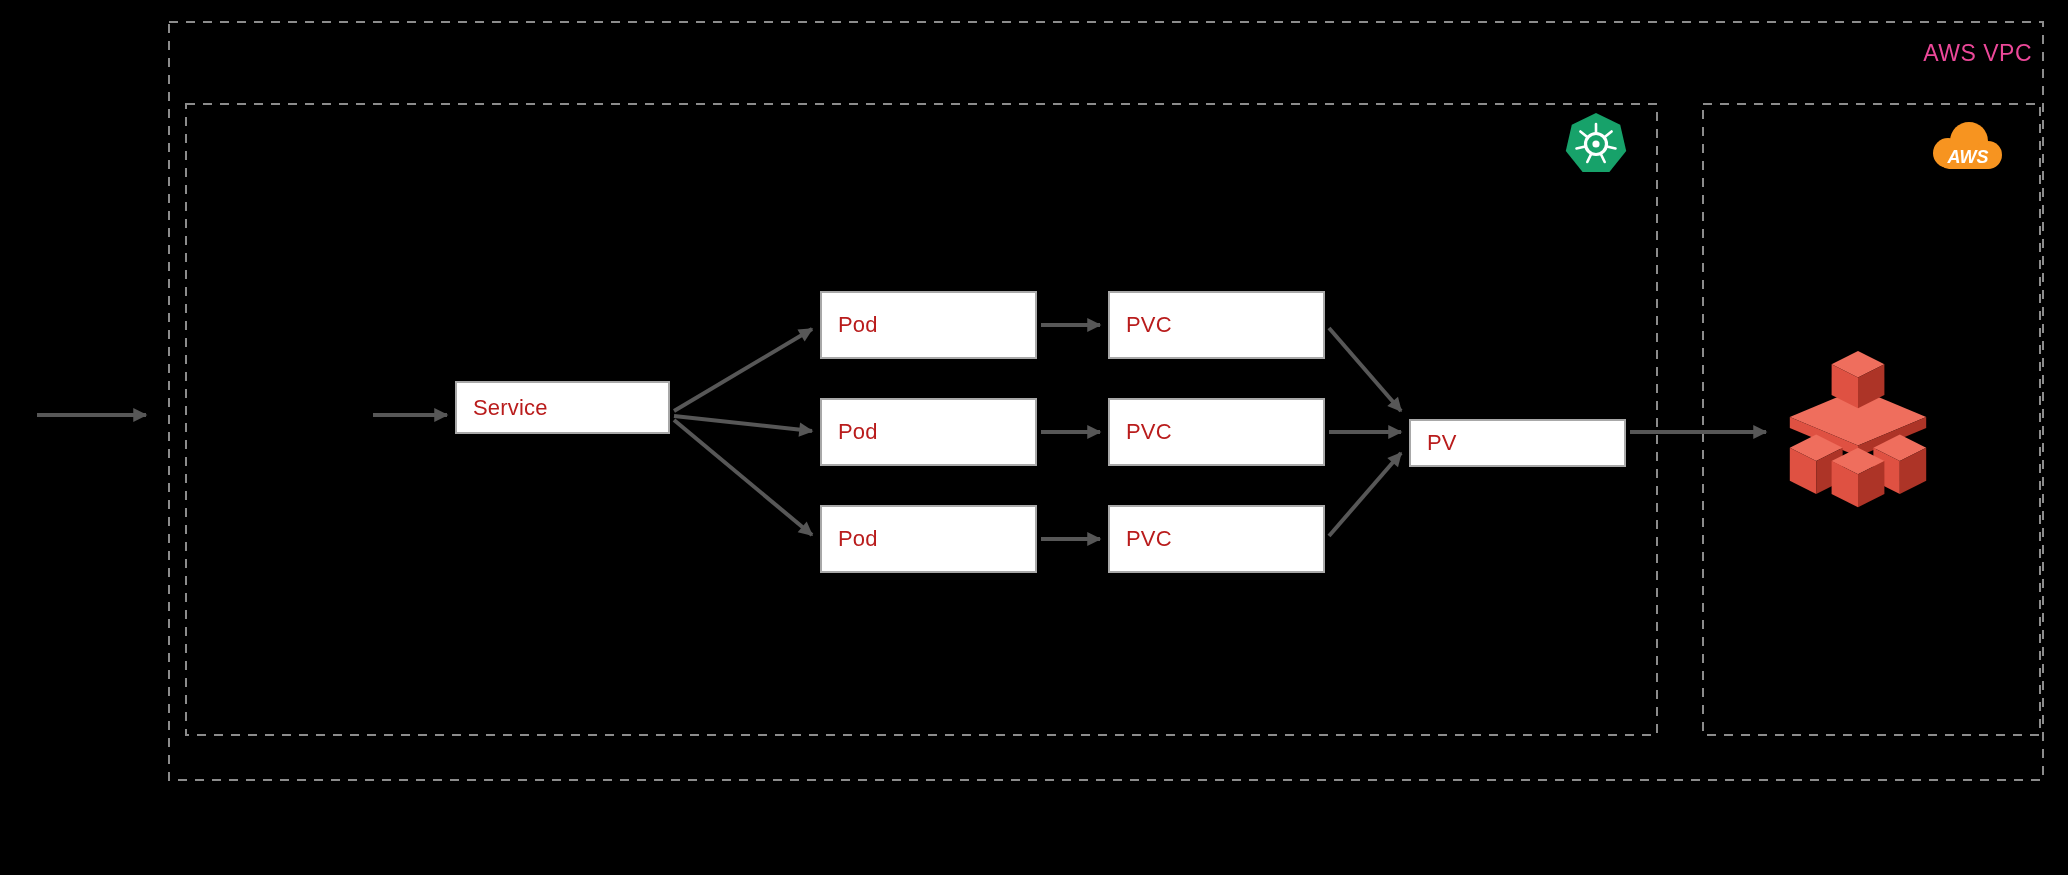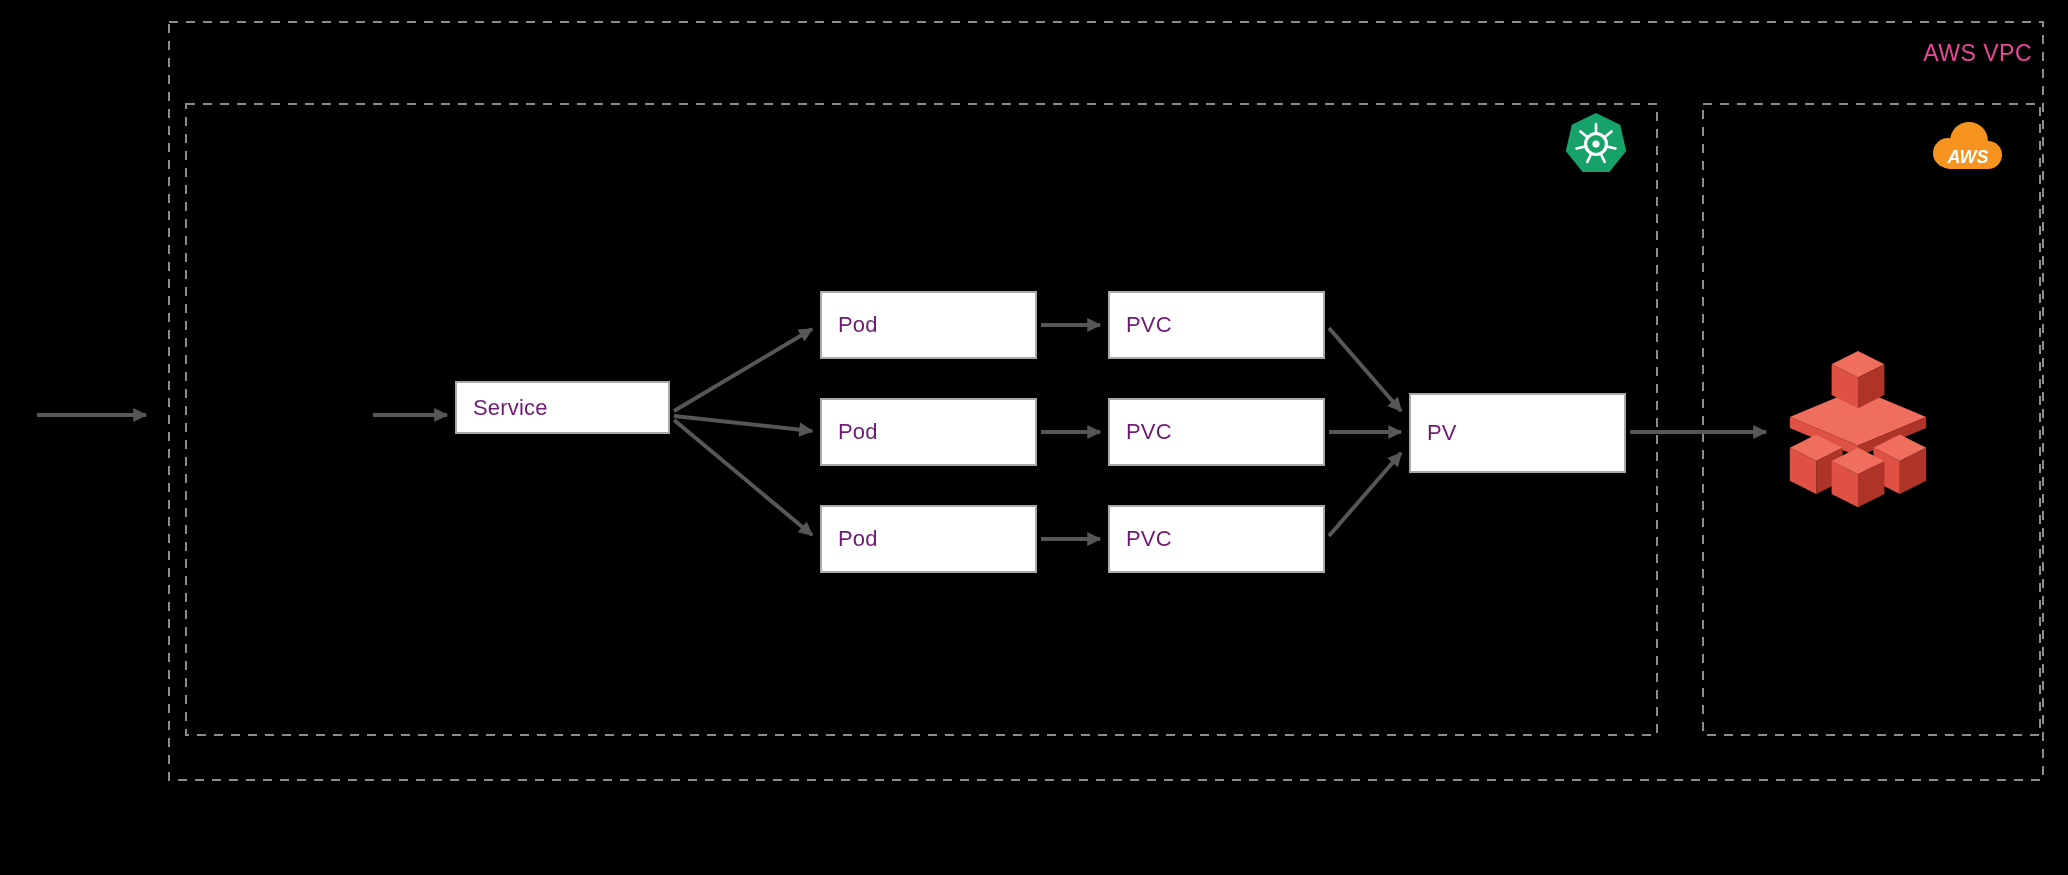--- a/index.html
+++ b/index.html
@@ -14,21 +14,21 @@
     background: #000000;
     overflow: hidden;
   }
   .gfx-layer {
     position: absolute; left: 0; top: 0;
   }
   .node {
     position: absolute;
     background: #ffffff;
     border: 2px solid #a8a8a8;
-    color: #701a75;
+    color: #b91c1c;
     font-size: 22px;
     display: flex;
     align-items: center;
     padding-left: 16px;
     letter-spacing: 0.2px;
   }
   .vpc-label {
     position: absolute;
     right: 36px;
     top: 40px;
@@ -132,15 +132,15 @@
   <div class="node" style="left:455px; top:381px; width:215px; height:53px">Service</div>
 
   <div class="node" style="left:820px; top:291px; width:217px; height:68px">Pod</div>
   <div class="node" style="left:820px; top:398px; width:217px; height:68px">Pod</div>
   <div class="node" style="left:820px; top:505px; width:217px; height:68px">Pod</div>
 
   <div class="node" style="left:1108px; top:291px; width:217px; height:68px">PVC</div>
   <div class="node" style="left:1108px; top:398px; width:217px; height:68px">PVC</div>
   <div class="node" style="left:1108px; top:505px; width:217px; height:68px">PVC</div>
 
-  <div class="node" style="left:1409px; top:393px; width:217px; height:80px">PV</div>
+  <div class="node" style="left:1409px; top:419px; width:217px; height:48px">PV</div>
 
 </div>
 
 </body></html>

